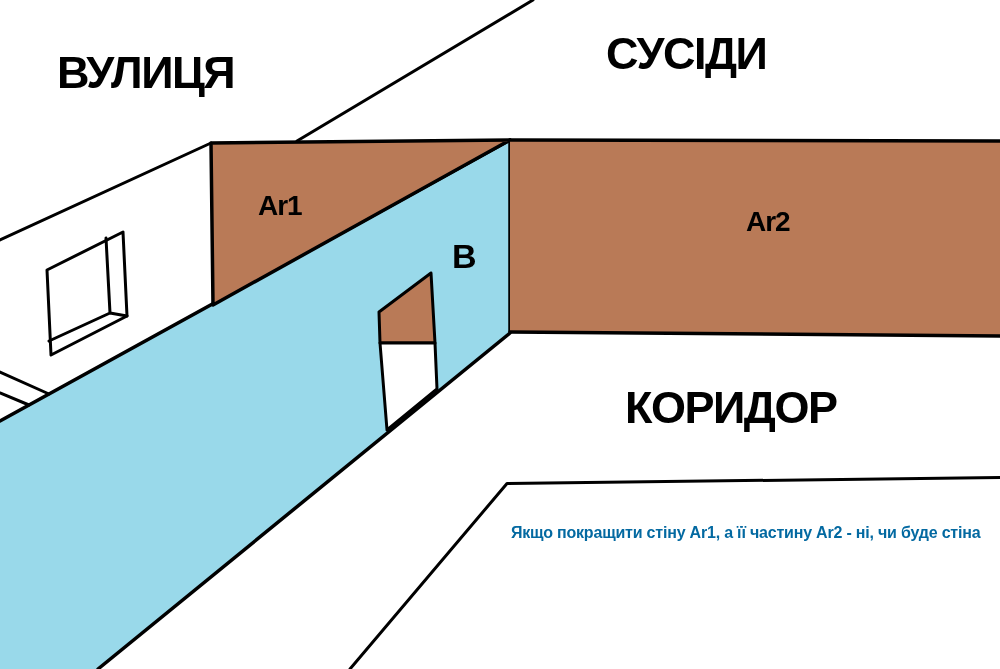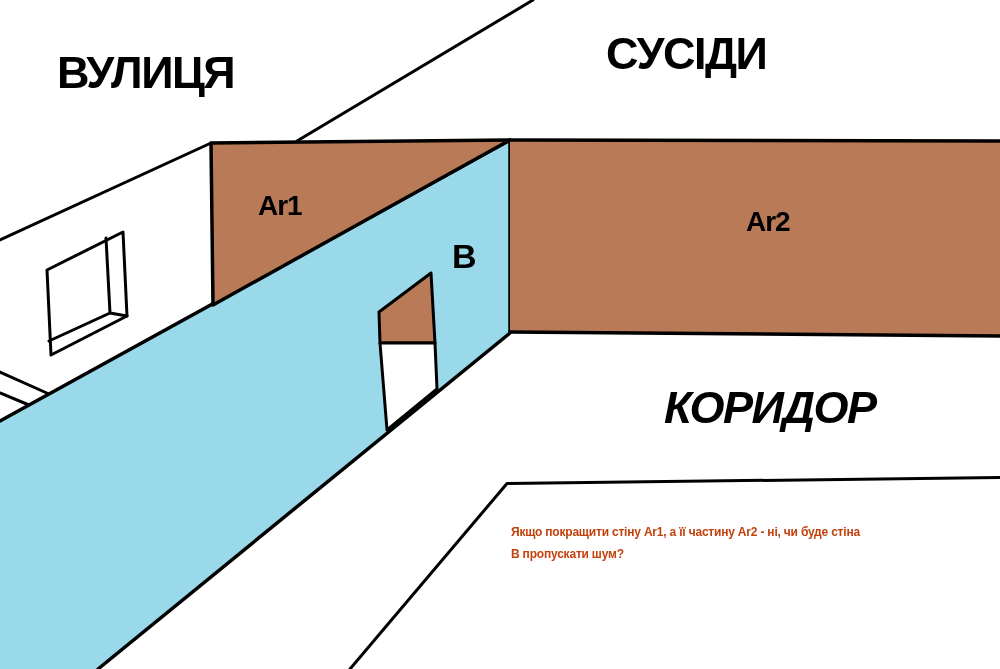--- a/index.html
+++ b/index.html
@@ -15,21 +15,21 @@
   .ln-main{stroke:#000;stroke-width:3.5;stroke-linecap:round;stroke-linejoin:round;}
   .label{
     position:absolute;color:#000;font-weight:bold;line-height:1;white-space:nowrap;
     z-index:2;
   }
   .big-label{font-size:45px;letter-spacing:-1.5px;}
   .wall-label{font-size:28px;letter-spacing:-1px;}
   .wall-label-small{font-size:34px;}
   .question{
     position:absolute;left:511px;top:522px;z-index:2;
-    color:#c2410c;font-weight:bold;font-size:12px;line-height:21.5px;
+    color:#0369a1;font-weight:bold;font-size:16px;line-height:21.5px;
     letter-spacing:-0.2px;white-space:nowrap;
   }
 </style>
 </head>
 <body>
 
 <div id="canvas">
 
   <svg id="drawing" viewBox="0 0 1000 669" xmlns="http://www.w3.org/2000/svg">
 
@@ -57,26 +57,25 @@
 
     <polygon class="ln" points="380,343 435,343 437,389 387,430" fill="#FFFFFF"></polygon>
 
     <path class="ln" d="M350,669 L507,483.5 L1000,477.5" fill="none"></path>
   </svg>
 
   <div class="label big-label" style="left:57px;top:50px;">ВУЛИЦЯ</div>
 
   <div class="label big-label" style="left:606px;top:20px;margin-top:11px;">СУСІДИ</div>
 
-  <div class="label big-label" style="left:664px;top:385px;font-style:italic;">КОРИДОР</div>
+  <div class="label big-label" style="left:625px;top:385px;">КОРИДОР</div>
 
   <div class="label wall-label" style="left:258px;top:192px;">Ar1</div>
 
   <div class="label wall-label" style="left:714px;top:208px;margin-left:32px;">Ar2</div>
 
   <div class="label wall-label wall-label-small" style="left:452px;top:239px;">В</div>
 
   <div class="question">
     <div>Якщо покращити стіну Ar1, а її частину Ar2 - ні, чи буде стіна</div>
-    <div>В пропускати шум?</div>
   </div>
 
 </div>
 
 </body></html>

